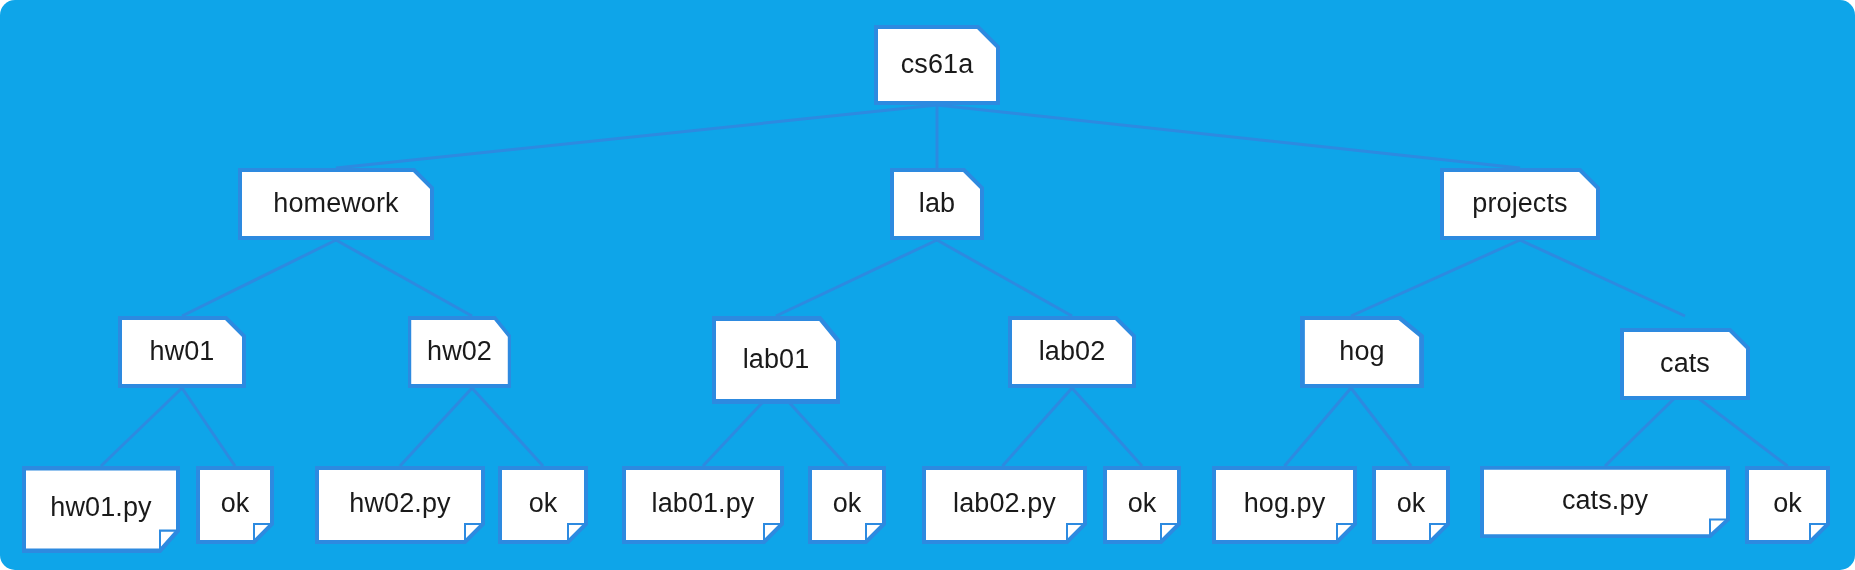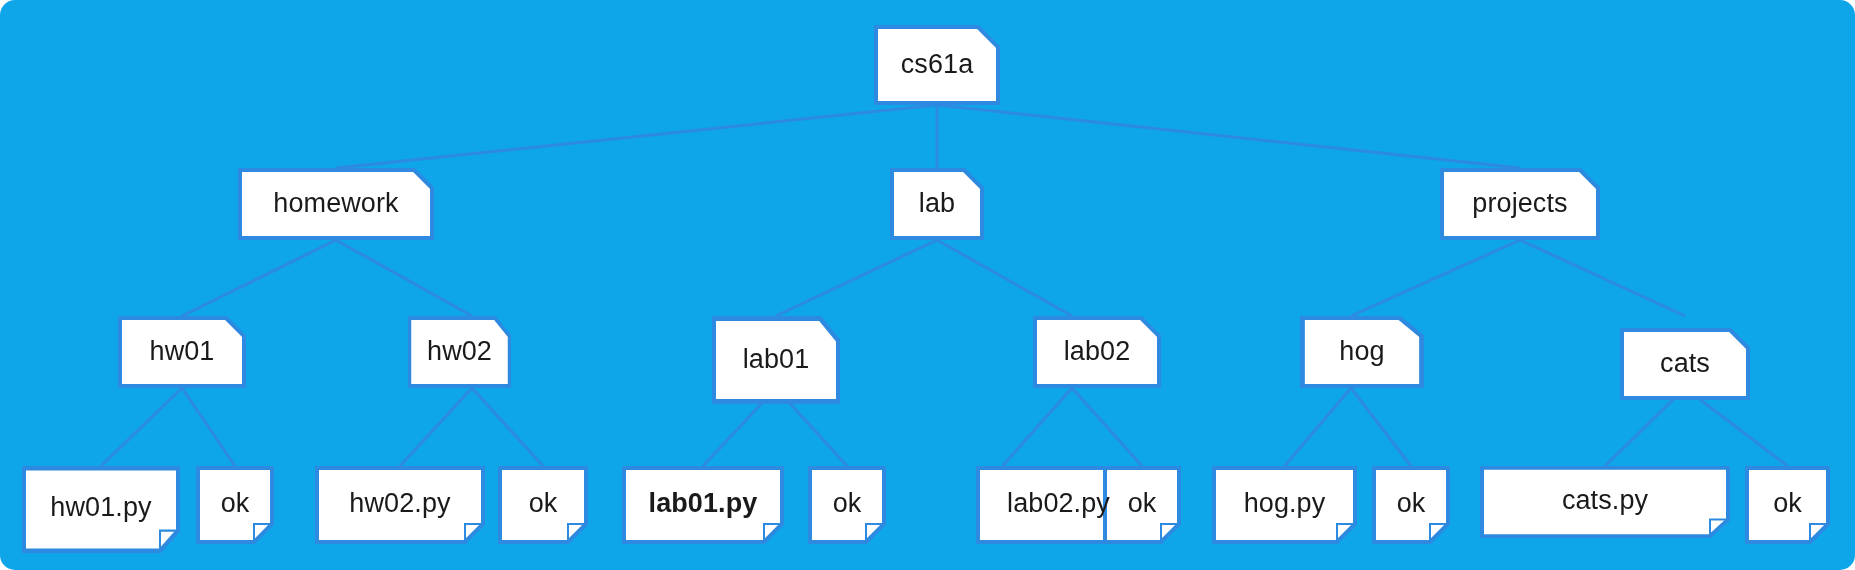--- a/index.html
+++ b/index.html
@@ -138,21 +138,21 @@
         </svg>
         <span class="node-label">hw02</span>
       </div>
       <div class="node folder" style="left: 712px; top: 316px; width: 128px; height: 88px;">
         <svg class="node-shape" viewBox="0 0 128 72" preserveAspectRatio="none">
           <path d="M 2 2 L 108 2 L 126 20 L 126 70 L 2 70 Z" fill="#ffffff" stroke="#2d8ae0" stroke-width="4" stroke-linejoin="miter"></path>
           <path d="M 108 2 L 108 20 L 126 20" fill="none" stroke="#2d8ae0" stroke-width="2" opacity="0"></path>
         </svg>
         <span class="node-label">lab01</span>
       </div>
-      <div class="node folder" style="left: 1008px; top: 316px; width: 128px; height: 72px; margin-left: 25px;">
+      <div class="node folder" style="left: 1008px; top: 316px; width: 128px; height: 72px;">
         <svg class="node-shape" viewBox="0 0 128 72" preserveAspectRatio="none">
           <path d="M 2 2 L 108 2 L 126 20 L 126 70 L 2 70 Z" fill="#ffffff" stroke="#2d8ae0" stroke-width="4" stroke-linejoin="miter"></path>
           <path d="M 108 2 L 108 20 L 126 20" fill="none" stroke="#2d8ae0" stroke-width="2" opacity="0"></path>
         </svg>
         <span class="node-label">lab02</span>
       </div>
       <div class="node folder" style="left: 1300px; top: 316px; width: 124px; height: 72px;">
         <svg class="node-shape" viewBox="0 0 102 72" preserveAspectRatio="none">
           <path d="M 2 2 L 82 2 L 100 20 L 100 70 L 2 70 Z" fill="#ffffff" stroke="#2d8ae0" stroke-width="4" stroke-linejoin="miter"></path>
           <path d="M 82 2 L 82 20 L 100 20" fill="none" stroke="#2d8ae0" stroke-width="2" opacity="0"></path>
@@ -187,35 +187,35 @@
         </svg>
         <span class="node-label">hw02.py</span>
       </div>
       <div class="node file" style="left: 498px; top: 466px; width: 90px; height: 78px;">
         <svg class="node-shape" viewBox="0 0 90 78" preserveAspectRatio="none">
           <path d="M 2 2 L 88 2 L 88 58 L 70 76 L 2 76 Z" fill="#ffffff" stroke="#2d8ae0" stroke-width="4" stroke-linejoin="miter"></path>
           <path d="M 70 76 L 70 58 L 88 58" fill="none" stroke="#2d8ae0" stroke-width="2" opacity="1"></path>
         </svg>
         <span class="node-label">ok</span>
       </div>
-      <div class="node file" style="left: 622px; top: 466px; width: 162px; height: 78px; font-weight: bold;">
+      <div class="node file" style="left: 622px; top: 466px; width: 162px; height: 78px;">
         <svg class="node-shape" viewBox="0 0 162 78" preserveAspectRatio="none">
           <path d="M 2 2 L 160 2 L 160 58 L 142 76 L 2 76 Z" fill="#ffffff" stroke="#2d8ae0" stroke-width="4" stroke-linejoin="miter"></path>
           <path d="M 142 76 L 142 58 L 160 58" fill="none" stroke="#2d8ae0" stroke-width="2" opacity="1"></path>
         </svg>
         <span class="node-label">lab01.py</span>
       </div>
       <div class="node file" style="left: 808px; top: 466px; width: 78px; height: 78px;">
         <svg class="node-shape" viewBox="0 0 78 78" preserveAspectRatio="none">
           <path d="M 2 2 L 76 2 L 76 58 L 58 76 L 2 76 Z" fill="#ffffff" stroke="#2d8ae0" stroke-width="4" stroke-linejoin="miter"></path>
           <path d="M 58 76 L 58 58 L 76 58" fill="none" stroke="#2d8ae0" stroke-width="2" opacity="1"></path>
         </svg>
         <span class="node-label">ok</span>
       </div>
-      <div class="node file" style="left: 976px; top: 466px; width: 165px; height: 78px;">
+      <div class="node file" style="left: 922px; top: 466px; width: 165px; height: 78px;">
         <svg class="node-shape" viewBox="0 0 165 78" preserveAspectRatio="none">
           <path d="M 2 2 L 163 2 L 163 58 L 145 76 L 2 76 Z" fill="#ffffff" stroke="#2d8ae0" stroke-width="4" stroke-linejoin="miter"></path>
           <path d="M 145 76 L 145 58 L 163 58" fill="none" stroke="#2d8ae0" stroke-width="2" opacity="1"></path>
         </svg>
         <span class="node-label">lab02.py</span>
       </div>
       <div class="node file" style="left: 1103px; top: 466px; width: 78px; height: 78px;">
         <svg class="node-shape" viewBox="0 0 78 78" preserveAspectRatio="none">
           <path d="M 2 2 L 76 2 L 76 58 L 58 76 L 2 76 Z" fill="#ffffff" stroke="#2d8ae0" stroke-width="4" stroke-linejoin="miter"></path>
           <path d="M 58 76 L 58 58 L 76 58" fill="none" stroke="#2d8ae0" stroke-width="2" opacity="1"></path>

